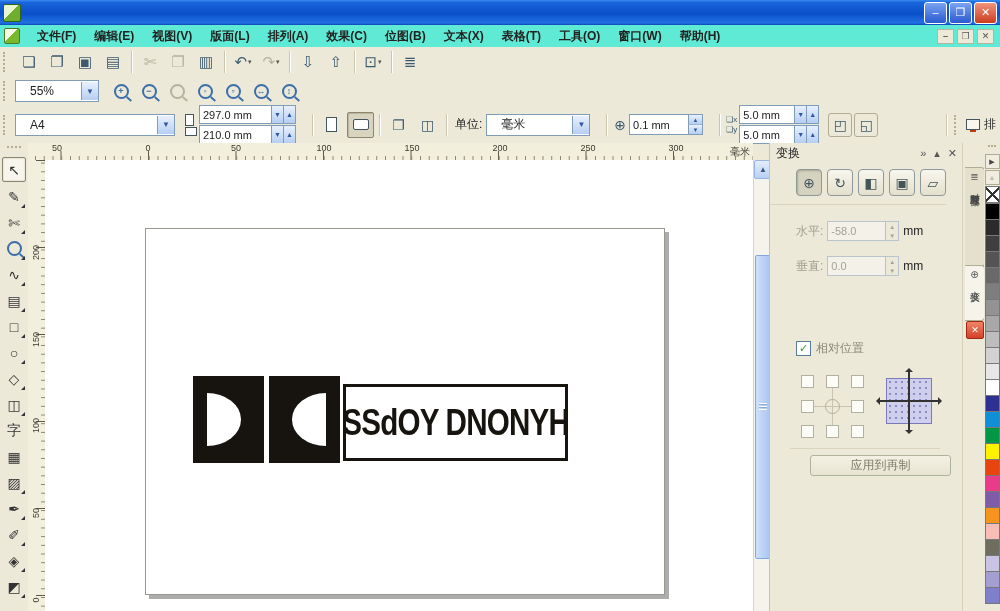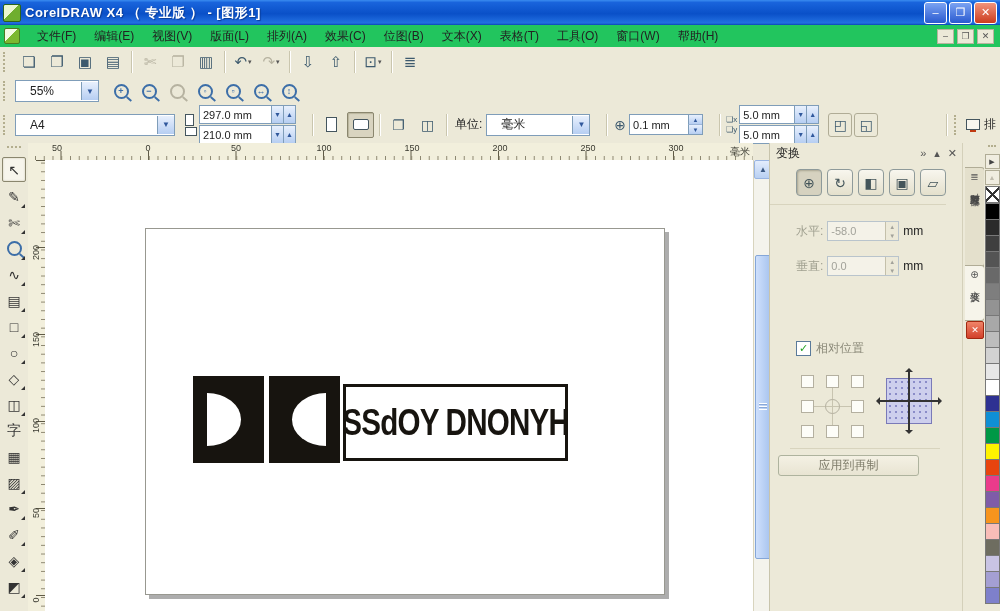--- a/index.html
+++ b/index.html
@@ -11,21 +11,21 @@
     background:linear-gradient(180deg,#3a8cf0 0%,#1964dc 10%,#0a50c8 55%,#2270e2 92%,#0a46b4 100%);}
   .appicon{width:16px;height:16px;margin:0 4px 0 3px;border-radius:2px;
     background:linear-gradient(135deg,#eaf6d0 0 45%,#6fae2e 45% 100%);border:1px solid #2c641a;}
   .titletext{color:#fff;font-weight:bold;font-size:13px;text-shadow:1px 1px 1px #0a3c96;letter-spacing:.5px;}
   .winbtns{margin-left:auto;display:flex;gap:2px;padding-right:3px;}
   .wbtn{width:21px;height:20px;border-radius:3px;border:1px solid #fff;color:#fff;font-size:11px;line-height:18px;
     text-align:center;background:linear-gradient(#7aa3f2,#2a5ad0);}
   .wbtn.close{background:linear-gradient(#f0947c,#cc3c1e);}
   
   .menubar{position:absolute;left:0;top:25px;width:1000px;height:22px;display:flex;align-items:center;
-    background:#22c55e;border-bottom:1px solid #d8d4be;}
+    background:#5eead4;border-bottom:1px solid #d8d4be;font-weight:bold;}
   .docicon{width:14px;height:14px;margin:0 8px 0 4px;border-radius:2px;
     background:linear-gradient(135deg,#f4fbe4 0 45%,#7cb82f 45% 100%);border:1px solid #4c7a22;}
   .menu-item{padding:3px 9px;white-space:nowrap;}
   .docwin{margin-left:auto;display:flex;gap:3px;padding-right:6px;color:#555;}
   .dwbtn{width:15px;height:13px;font-size:9px;line-height:12px;text-align:center;border:1px solid #b8b49e;background:#ece9d8;}
   
   .bar{position:absolute;left:0;width:1000px;background:#ece9d8;display:flex;align-items:center;}
   .grip{width:6px;height:20px;margin:0 4px 0 3px;border-left:2px dotted #b3ae8e;}
   .tbtn{width:24px;height:23px;margin:0 1px;display:flex;align-items:center;justify-content:center;
     color:#3d5a6e;font-size:15px;border:1px solid transparent;border-radius:2px;position:relative;}
@@ -125,21 +125,21 @@
     background-image:radial-gradient(#8a8cc8 1px,transparent 1px);background-size:6px 6px;}
   .pvh{position:absolute;left:-9px;right:-9px;top:50%;height:2px;margin-top:-1px;background:#333;}
   .pvv{position:absolute;top:-9px;bottom:-9px;left:50%;width:2px;margin-left:-1px;background:#333;}
   .pvh::before,.pvh::after{content:"";position:absolute;top:-3px;border:4px solid transparent;}
   .pvh::before{left:-6px;border-right-color:#333;}
   .pvh::after{right:-6px;border-left-color:#333;}
   .pvv::before,.pvv::after{content:"";position:absolute;left:-3px;border:4px solid transparent;}
   .pvv::before{top:-6px;border-bottom-color:#333;}
   .pvv::after{bottom:-6px;border-top-color:#333;}
   .dkdivider{position:absolute;left:20px;width:150px;height:1px;background:#d8d4be;}
-  .dkbutton{position:absolute;left:8px;width:139px;height:19px;border:1px solid #aeb39e;border-radius:3px;
+  .dkbutton{position:absolute;left:40px;width:139px;height:19px;border:1px solid #aeb39e;border-radius:3px;
     background:linear-gradient(#f4f1e4,#e8e4d2);color:#7c7a68;font-size:12px;display:flex;align-items:center;justify-content:center;text-align:right;}
   
   .tabstrip{position:absolute;left:962px;top:143px;width:22px;height:468px;background:#ece9d8;border-left:1px solid #d4d0ba;}
   .vtab{position:absolute;left:2px;width:19px;border:1px solid #b0ac96;border-left:none;border-radius:0 4px 4px 0;
     background:#e4e0cc;display:flex;flex-direction:column;align-items:center;padding:3px 0;font-size:10px;color:#444;}
   .vtab.on{background:#f6f4ea;}
   .vtab .vtxt{writing-mode:vertical-rl;margin-top:3px;letter-spacing:1px;}
   .vtab .vico{font-size:10px;color:#555;}
   .closex{position:absolute;left:3px;width:16px;height:16px;background:linear-gradient(#f08468,#d2402a);border:1px solid #a02810;
     border-radius:2px;color:#fff;font-size:9px;display:flex;align-items:center;justify-content:center;font-weight:bold;}
@@ -154,21 +154,20 @@
   .swatch.none{background:linear-gradient(45deg,transparent 46%,#333 46% 54%,transparent 54%),
                linear-gradient(-45deg,transparent 46%,#333 46% 54%,transparent 54%),#fff;}
 </style>
 </head>
 <body>
 
 <div class="app">
 
   <div class="titlebar">
     <div class="appicon"></div>
-    <div class="titletext">CorelDRAW X4 （ 专业版 ） - [图形1]</div>
     <div class="winbtns">
       <div class="wbtn">–</div>
       <div class="wbtn">❐</div>
       <div class="wbtn close">✕</div>
     </div>
   </div>
 
   <div class="menubar">
     <div class="docicon"></div>
     <div id="menu-items" style="display:flex;">

